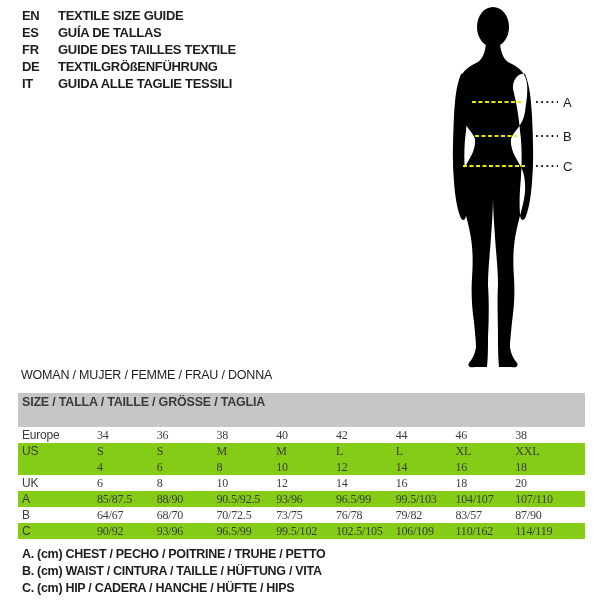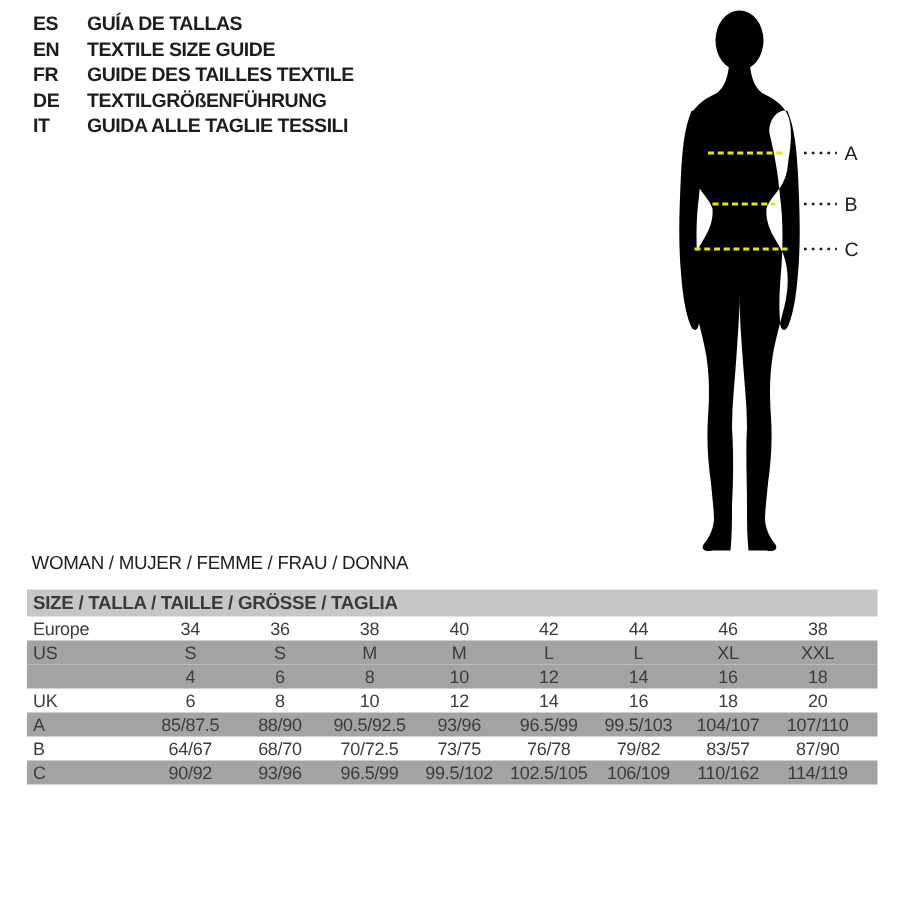--- a/index.html
+++ b/index.html
@@ -12,44 +12,44 @@
   .lang-row{display:flex;height:17px;align-items:center;}
   .lang-code{width:36px;font-size:13px;font-weight:700;letter-spacing:-0.3px;}
   .lang-title{font-size:13px;font-weight:700;letter-spacing:-0.3px;white-space:nowrap;}
   
   .figure{position:absolute;left:430px;top:0;width:170px;height:380px;}
   .figure svg{display:block;width:170px;height:380px;}
   .marker-label{font-family:"Liberation Sans",sans-serif;font-size:13px;fill:#1a1a1a;}
   
   .table-wrap{position:absolute;left:18px;top:368px;width:567px;}
   .table-title{font-size:12.5px;font-weight:400;letter-spacing:-0.2px;height:16px;margin-bottom:9px;padding-left:3px;}
-  .thead{background:#c6c6c6;height:18px;line-height:18px;padding-left:4px;
+  .thead{background:#c6c6c6;height:34px;line-height:18px;padding-left:4px;
          font-size:12.5px;font-weight:700;color:#3a3a3a;letter-spacing:-0.2px;}
   .trow{display:flex;height:16px;align-items:center;font-size:12px;color:#3c3c3c;
         letter-spacing:-0.2px;padding-right:10px;box-sizing:border-box;}
-  .trow.shaded{background:#a3a3a3;}
+  .trow.shaded{background:#84cc16;}
   .tlabel{width:75px;padding-left:4px;flex:0 0 auto;}
-  .tcell{flex:1;text-align:center;}
+  .tcell{flex:1;font-family:Liberation Serif, serif;}
   
   .legend{position:absolute;left:22px;top:546px;}
   .legend-line{font-size:12.5px;font-weight:700;letter-spacing:-0.3px;line-height:17px;white-space:nowrap;}
 </style>
 </head>
 <body>
 
 <div class="stage">
 
   <div class="langs">
     <div class="lang-row">
+      <span class="lang-code">EN</span>
+      <span class="lang-title">TEXTILE SIZE GUIDE</span>
+    </div>
+    <div class="lang-row">
       <span class="lang-code">ES</span>
       <span class="lang-title">GUÍA DE TALLAS</span>
-    </div>
-    <div class="lang-row">
-      <span class="lang-code">EN</span>
-      <span class="lang-title">TEXTILE SIZE GUIDE</span>
     </div>
     <div class="lang-row">
       <span class="lang-code">FR</span>
       <span class="lang-title">GUIDE DES TAILLES TEXTILE</span>
     </div>
     <div class="lang-row">
       <span class="lang-code">DE</span>
       <span class="lang-title">TEXTILGRÖßENFÜHRUNG</span>
     </div>
     <div class="lang-row">
@@ -185,14 +185,19 @@
       <span class="tcell">93/96</span>
       <span class="tcell">96.5/99</span>
       <span class="tcell">99.5/102</span>
       <span class="tcell">102.5/105</span>
       <span class="tcell">106/109</span>
       <span class="tcell">110/162</span>
       <span class="tcell">114/119</span>
     </div>
   </div>
 
+  <div class="legend">
+    <div class="legend-line">A. (cm) CHEST / PECHO / POITRINE / TRUHE / PETTO</div>
+    <div class="legend-line">B. (cm) WAIST / CINTURA / TAILLE / HÜFTUNG / VITA</div>
+    <div class="legend-line">C. (cm) HIP / CADERA / HANCHE / HÜFTE / HIPS</div>
+  </div>
 
 </div>
 
 </body></html>

